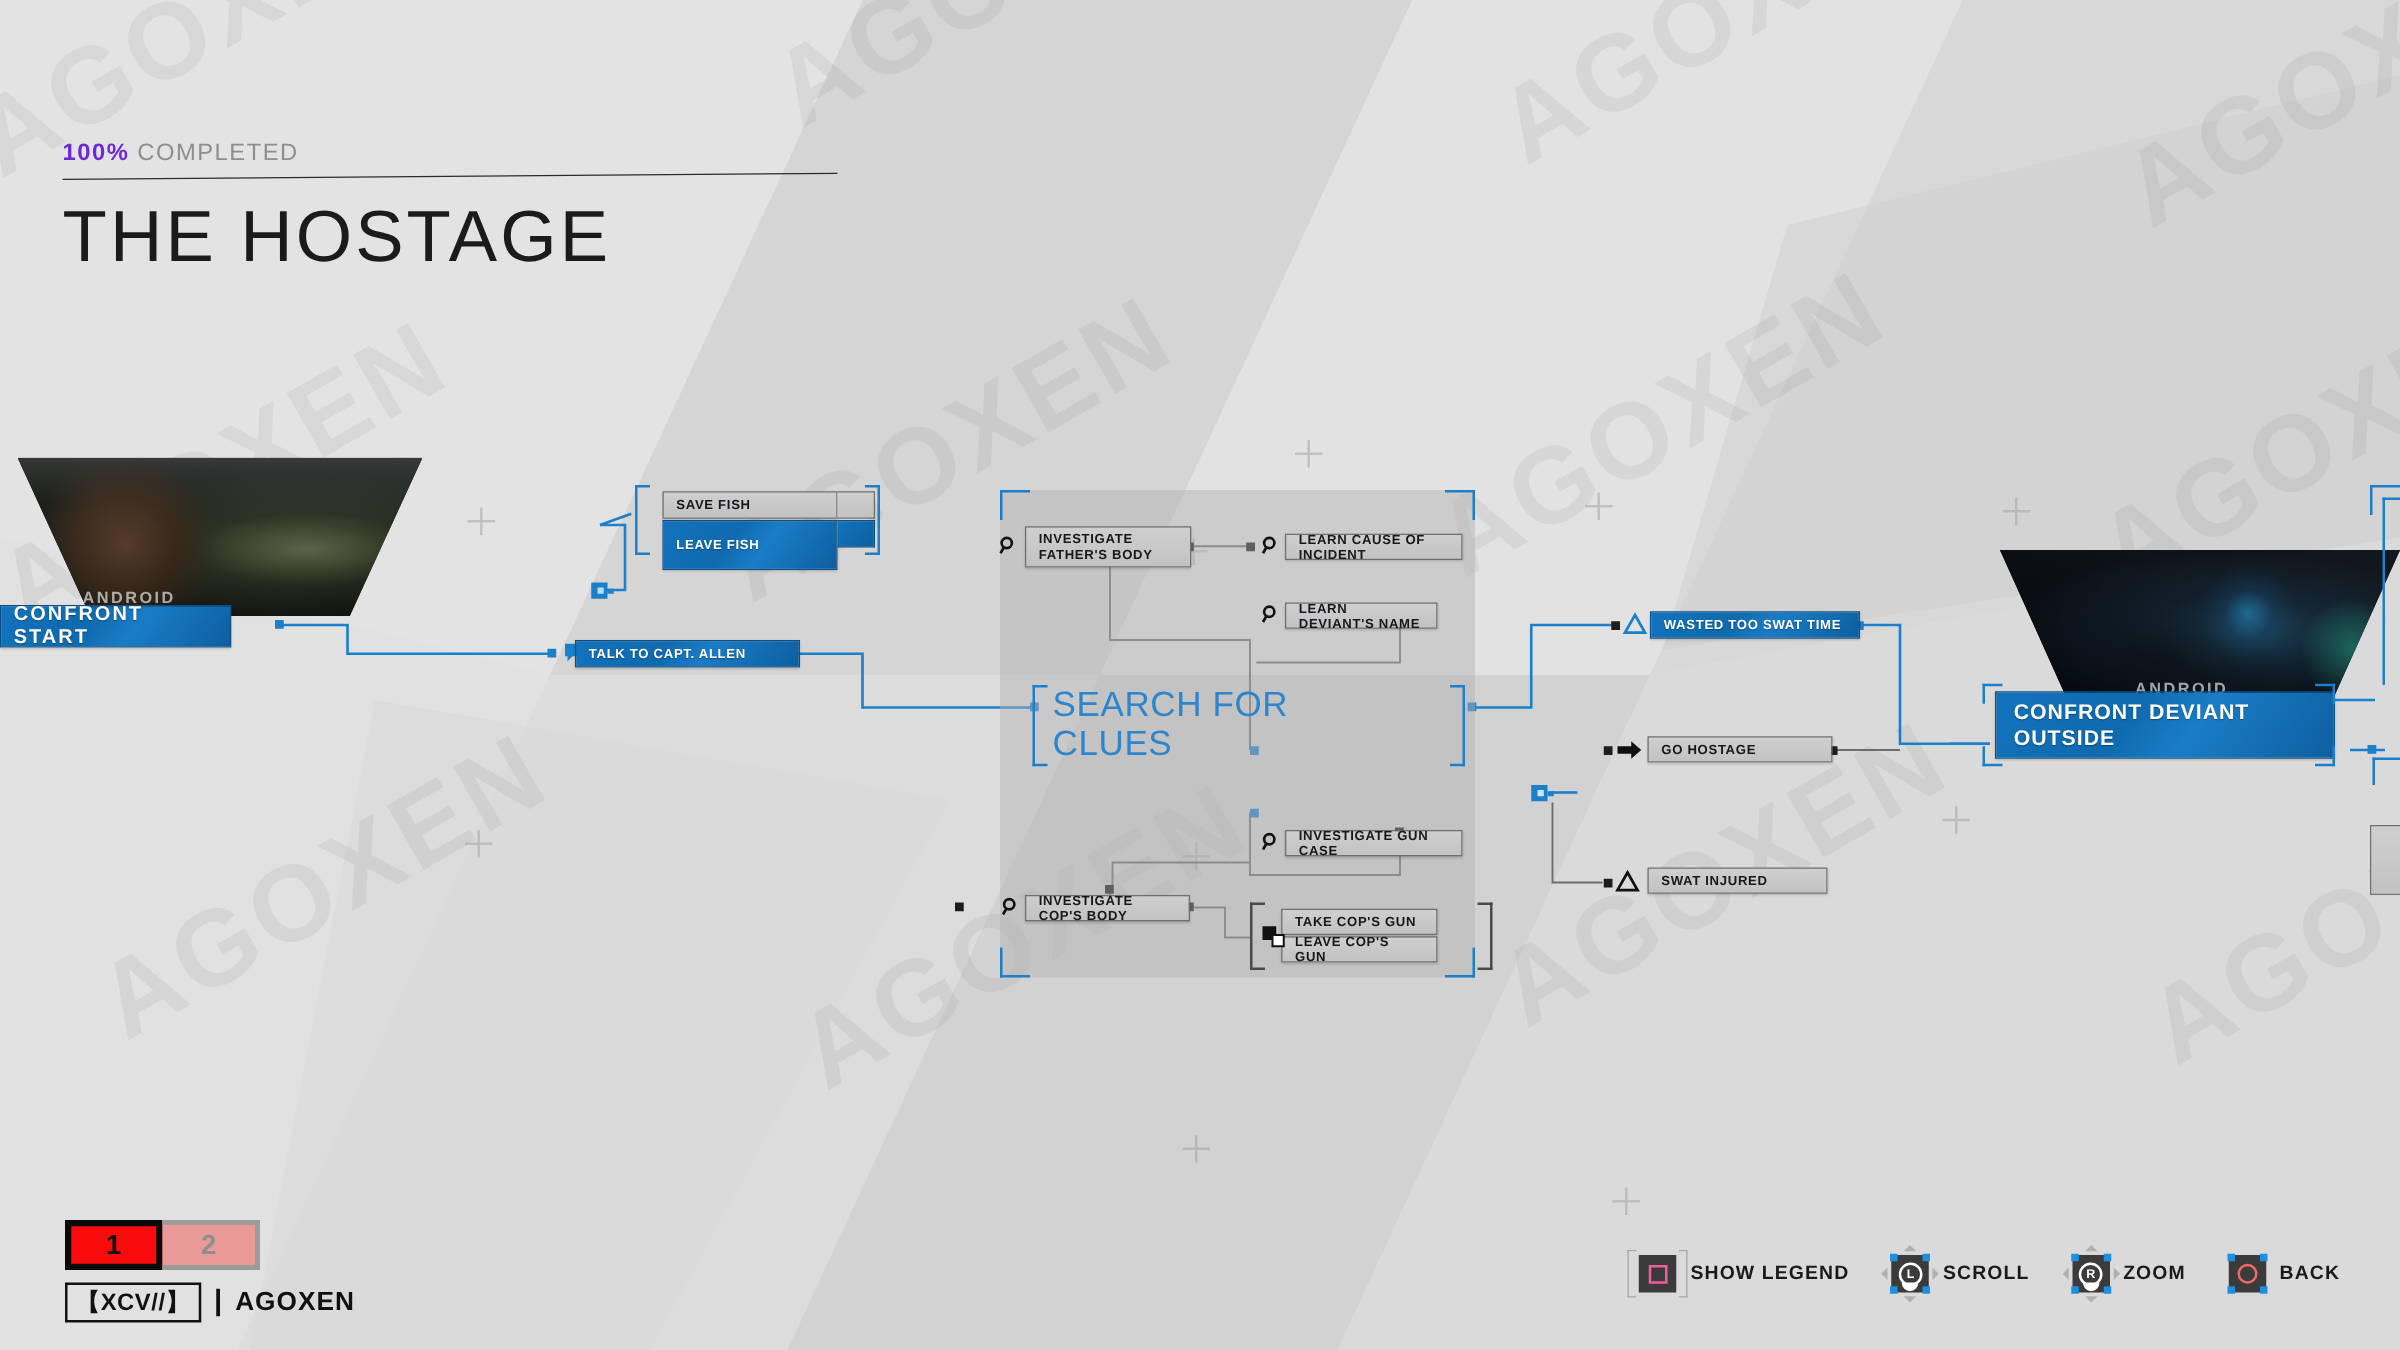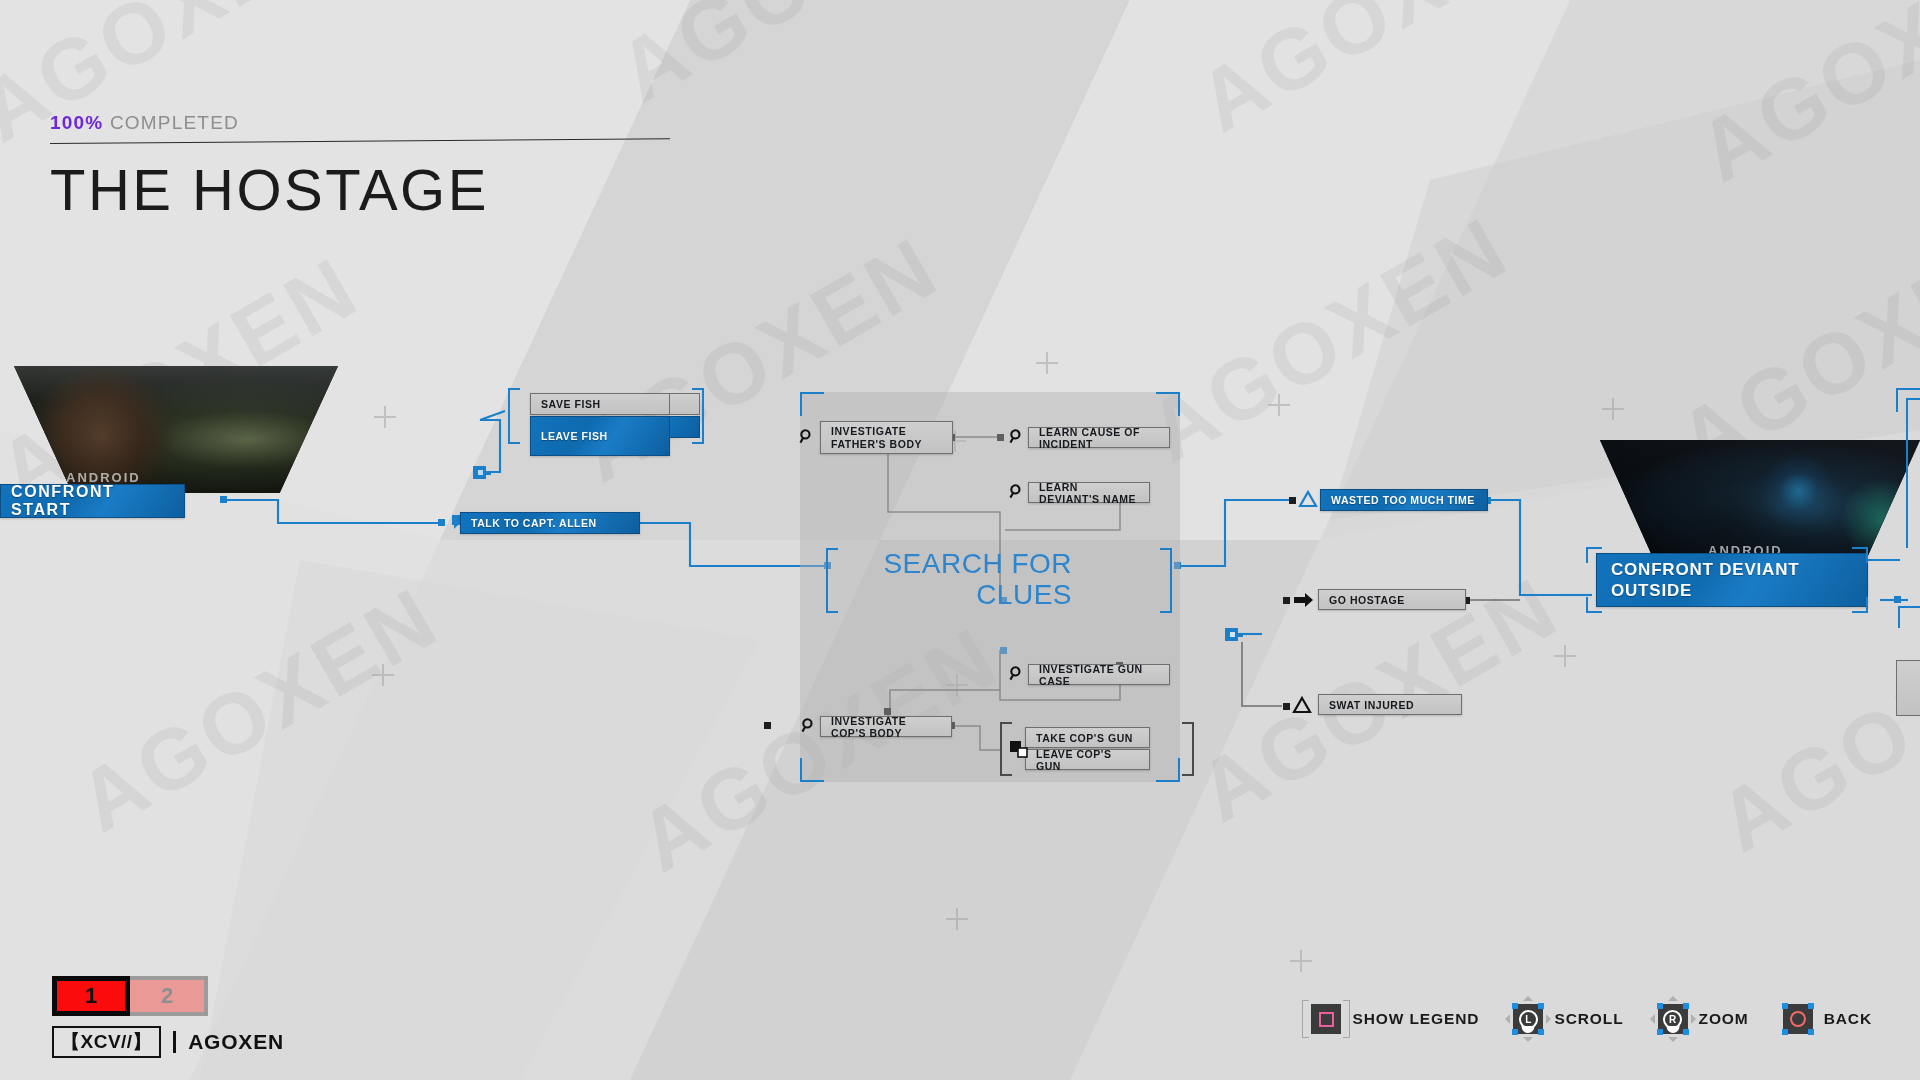--- a/index.html
+++ b/index.html
@@ -399,33 +399,33 @@
 <div class="brk r gray" style="left:1182px; top:722px; height:54px;"></div>
 
 <div class="mk" style="left:1008px; top:738px; width:22px; height:22px;">
   <svg width="22" height="22" viewBox="0 0 22 22">
     <rect x="2" y="3" width="11" height="11" fill="#111"></rect>
     <rect x="10" y="10" width="9" height="9" fill="#fff" stroke="#111" stroke-width="1.6"></rect>
   </svg>
 </div>
 
 <div style="position:absolute; left:842px; top:548px; color:#2d86cd; font-weight:300;
-            font-size:28px; line-height:31px; letter-spacing:.5px; width:230px;text-align:right;">
+            font-size:28px; line-height:31px; letter-spacing:.5px; width:230px;">
   <span>SEARCH FOR CLUES</span>
 </div>
 <div class="brk l" style="left:826px; top:548px; height:65px;"></div>
 <div class="brk r" style="left:1160px; top:548px; height:65px;"></div>
 
 <div class="mk" style="left:1298px; top:489px; width:20px; height:20px;">
   <svg width="20" height="20" viewBox="0 0 20 20">
       <path d="M10 3 L18 17 H2 Z" fill="none" stroke="#1c7fc9" stroke-width="2.2"></path>
     </svg>
 </div>
 <div class="node blue" style="left:1320px; top:489px; width:168px; height:22px;">
-  <span>WASTED TOO MUCH TIME</span>
+  <span>WASTED TOO SWAT TIME</span>
 </div>
 
 <div class="mk" style="left:1292px; top:590px; width:24px; height:20px;">
   <svg width="24" height="20" viewBox="0 0 24 20">
     <path d="M2 7 h11 V3 l8 7 -8 7 v-4 H2 Z" fill="#111"></path>
   </svg>
 </div>
 <div class="node" style="left:1318px; top:589px; width:148px; height:21px;">
   <span>GO HOSTAGE</span>
 </div>

